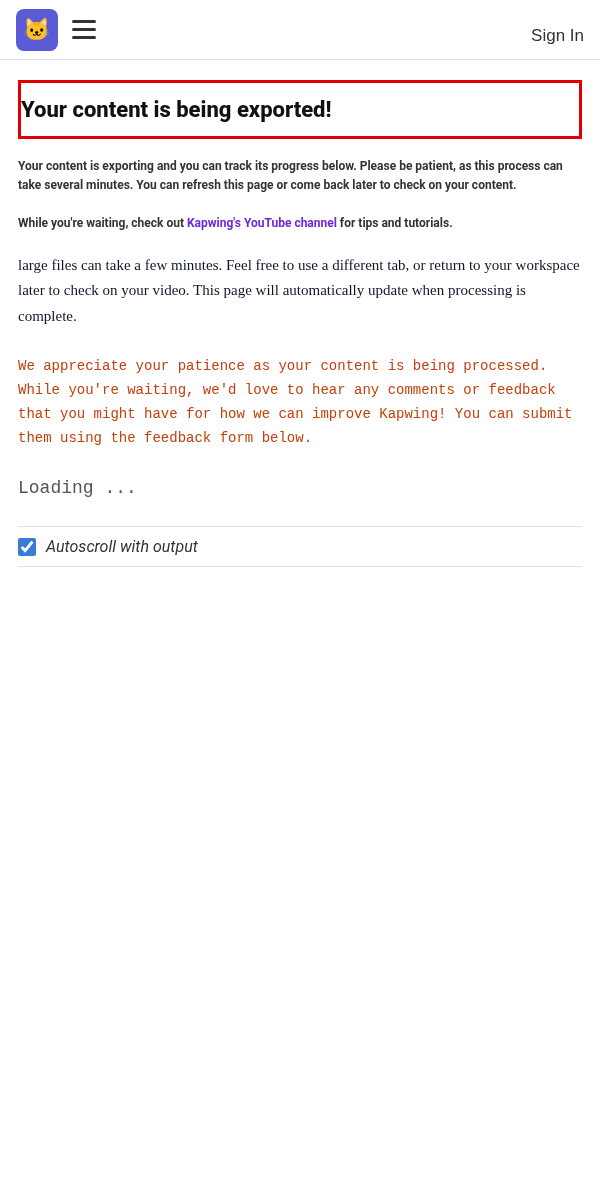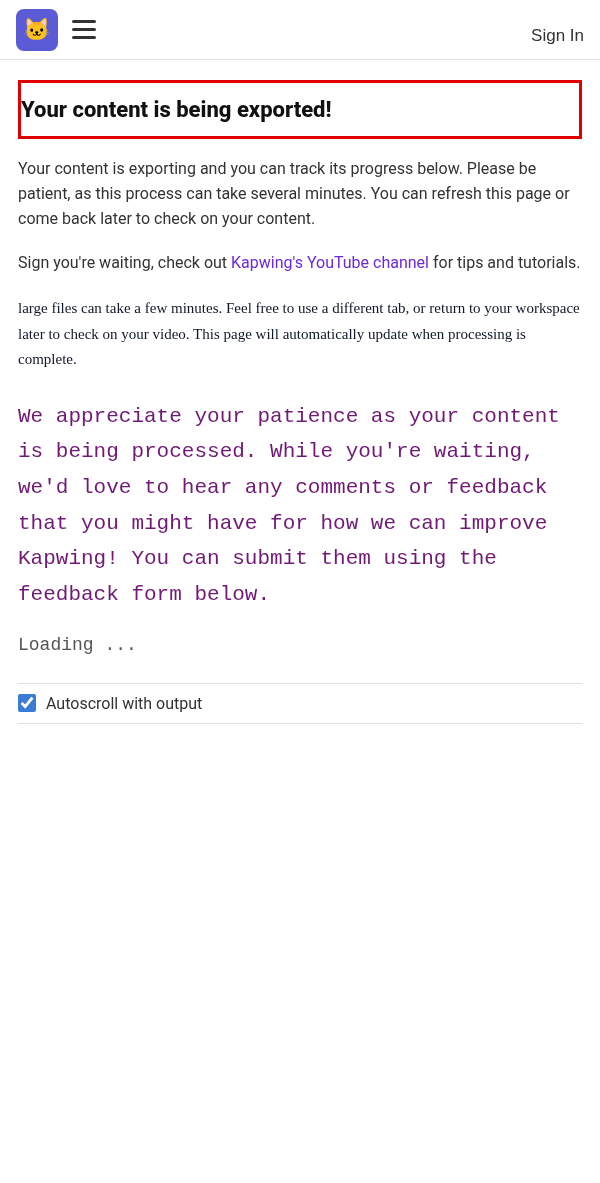--- a/index.html
+++ b/index.html
@@ -83,47 +83,48 @@
     }
 
     .export-title {
       font-size: 22px;
       font-weight: 800;
       color: #111;
     }
 
     
     .description-text {
-      font-size: 16px;
+      font-size: 12px;
       color: #333;
       line-height: 1.55;
       margin-bottom: 20px;
+      font-weight: bold;
     }
 
     .link-text {
       color: #6d28d9;
       text-decoration: none;
     }
 
     
     .mono-text-block {
       font-family: Liberation Serif, serif;
       font-size: 15px;
       color: #0f172a;
       line-height: 1.7;
       margin-bottom: 26px;
     }
 
     
     .patience-text {
       font-family: 'Courier New', Courier, monospace;
-      font-size: 21px;
-      color: #701a75;
+      font-size: 14px;
+      color: #c2410c;
       line-height: 1.7;
-      margin-bottom: 22px;
+      margin-bottom: 28px;
     }
 
     
     .loading-text {
       font-family: 'Courier New', Courier, monospace;
       font-size: 18px;
       color: #555;
       margin-bottom: 28px;
       margin-top: 7px;
     }
@@ -142,20 +143,21 @@
     .autoscroll-checkbox {
       width: 18px;
       height: 18px;
       accent-color: #3a7bd5;
       cursor: pointer;
     }
 
     .autoscroll-label {
       font-size: 16px;
       color: #333;
+      font-style: italic;
     }
 
     
     .issues-row {
       font-size: 16px;
       color: #333;
       line-height: 1.5;
     }
   </style>
 </head>
@@ -177,21 +179,21 @@
 
 <main class="main-content">
 
   <div class="export-title-box">
     <h1 class="export-title">Your content is being exported!</h1>
   </div>
 
   <p class="description-text">Your content is exporting and you can track its progress below. Please be patient, as this process can take several minutes. You can refresh this page or come back later to check on your content.</p>
 
   <p class="description-text">
-    <span>Sign you're waiting, check out </span><a class="link-text">Kapwing's YouTube channel</a><span> for tips and tutorials.</span>
+    <span>While you're waiting, check out </span><a class="link-text">Kapwing's YouTube channel</a><span> for tips and tutorials.</span>
   </p>
 
   <p class="mono-text-block">large files can take a few minutes. Feel free to use a different tab, or return to your workspace later to check on your video. This page will automatically update when processing is complete.</p>
 
   <p class="patience-text">We appreciate your patience as your content is being processed. While you're waiting, we'd love to hear any comments or feedback that you might have for how we can improve Kapwing! You can submit them using the feedback form below.</p>
 
   <p class="loading-text">Loading ...</p>
 
   <div class="autoscroll-row">
     <input type="checkbox" class="autoscroll-checkbox" checked="" style="">

